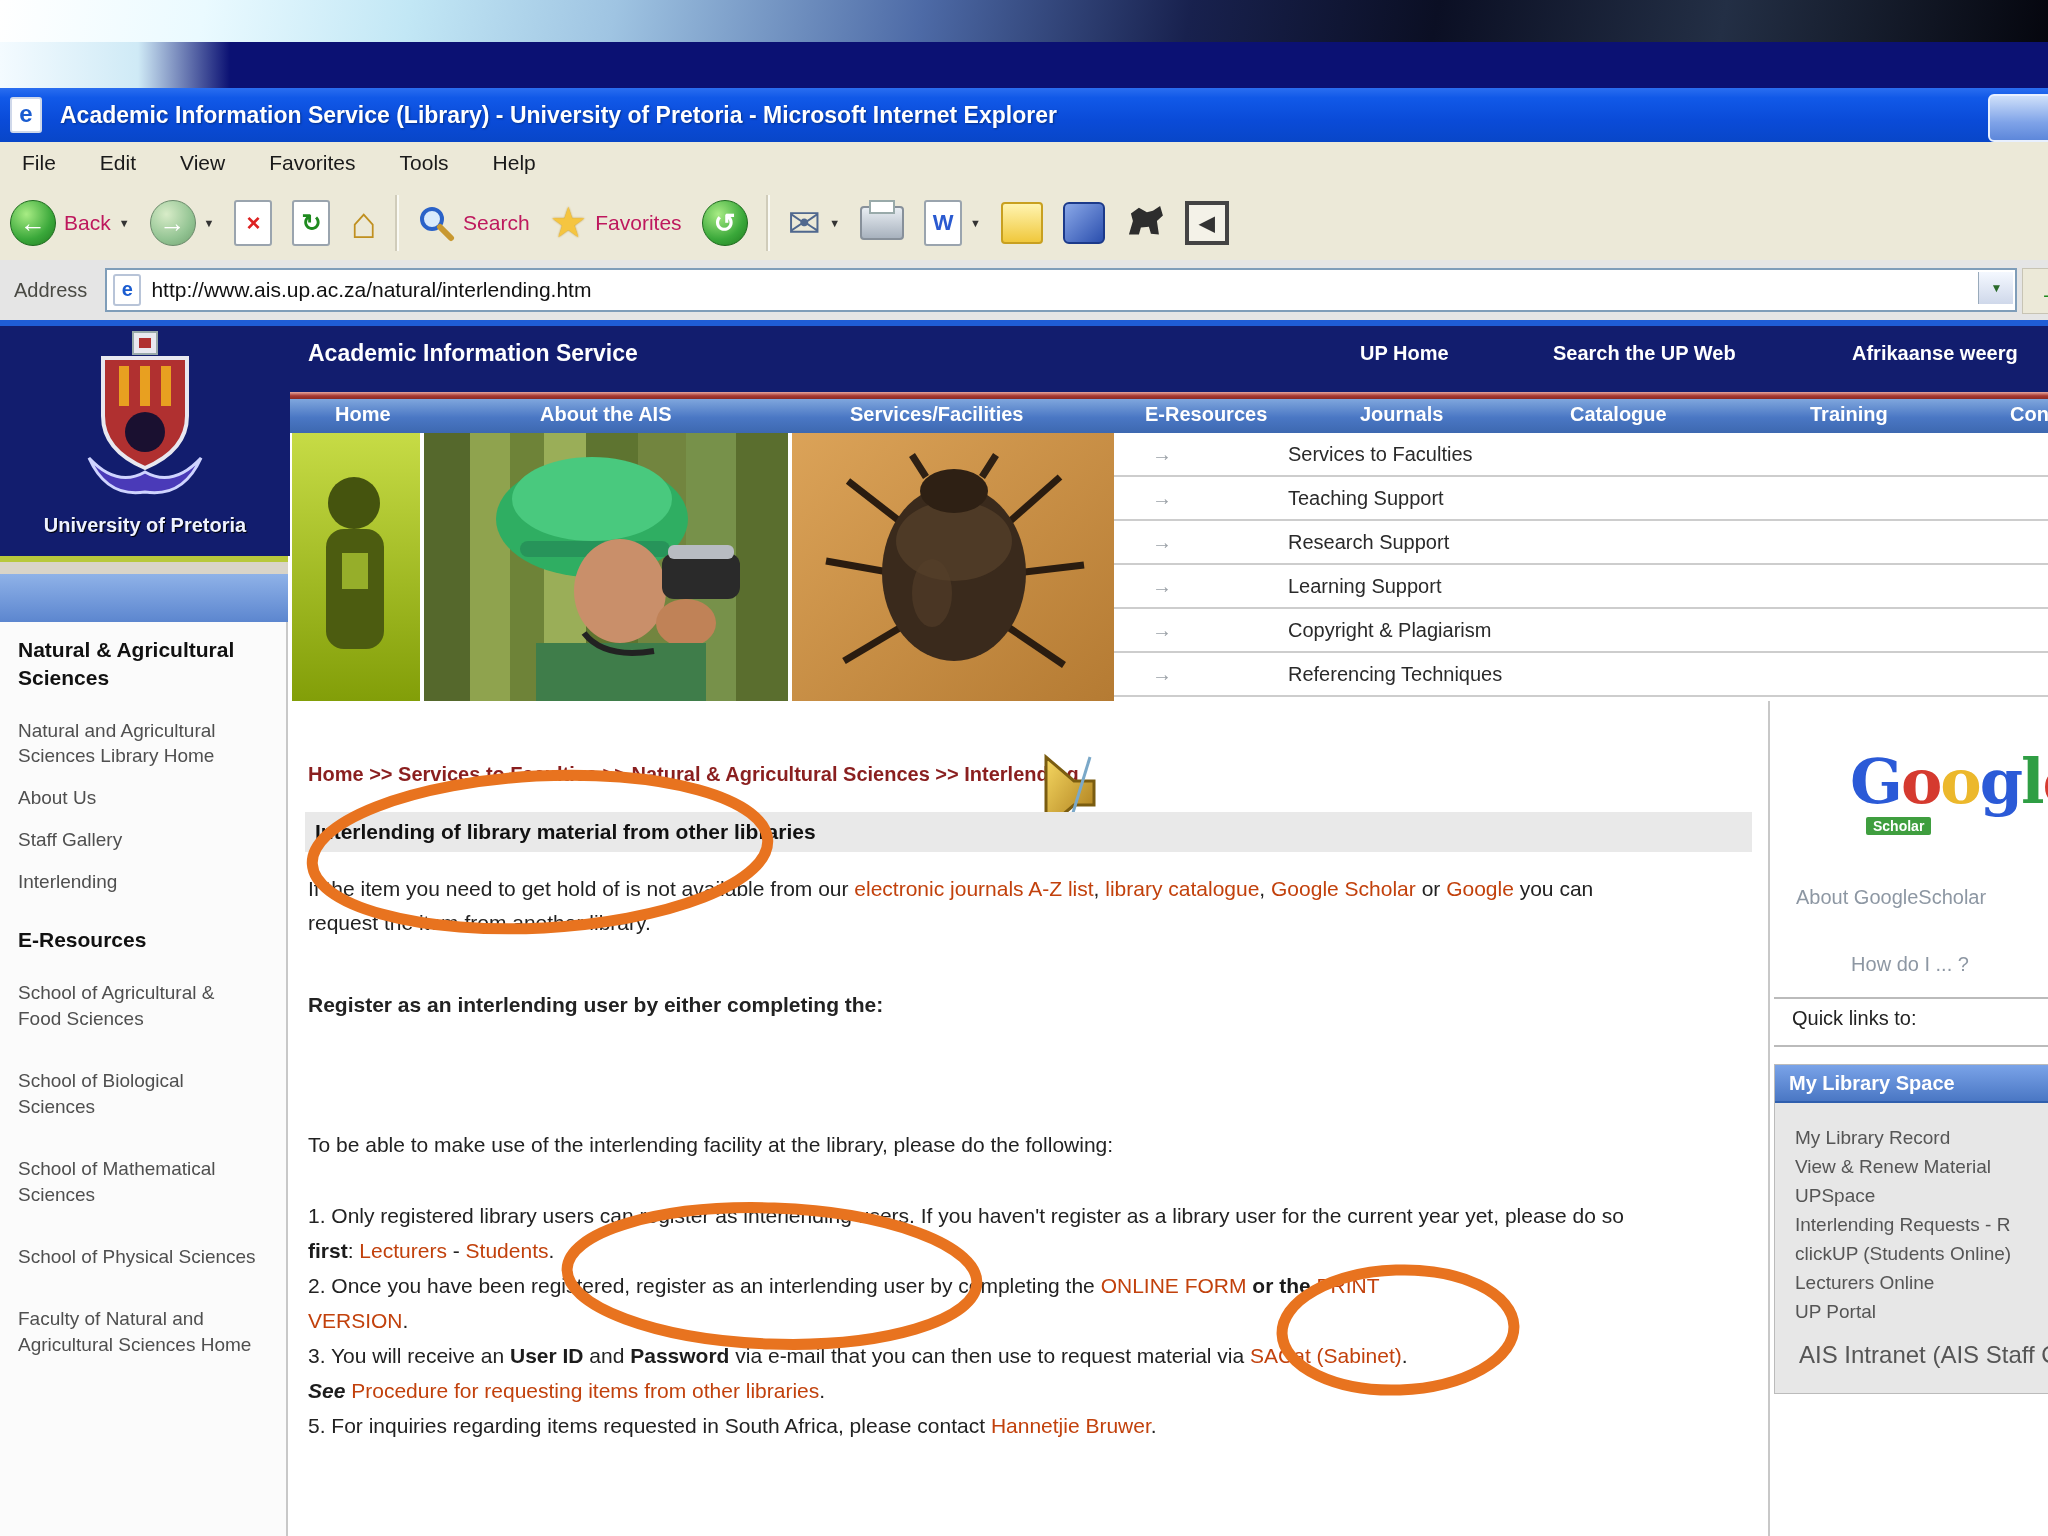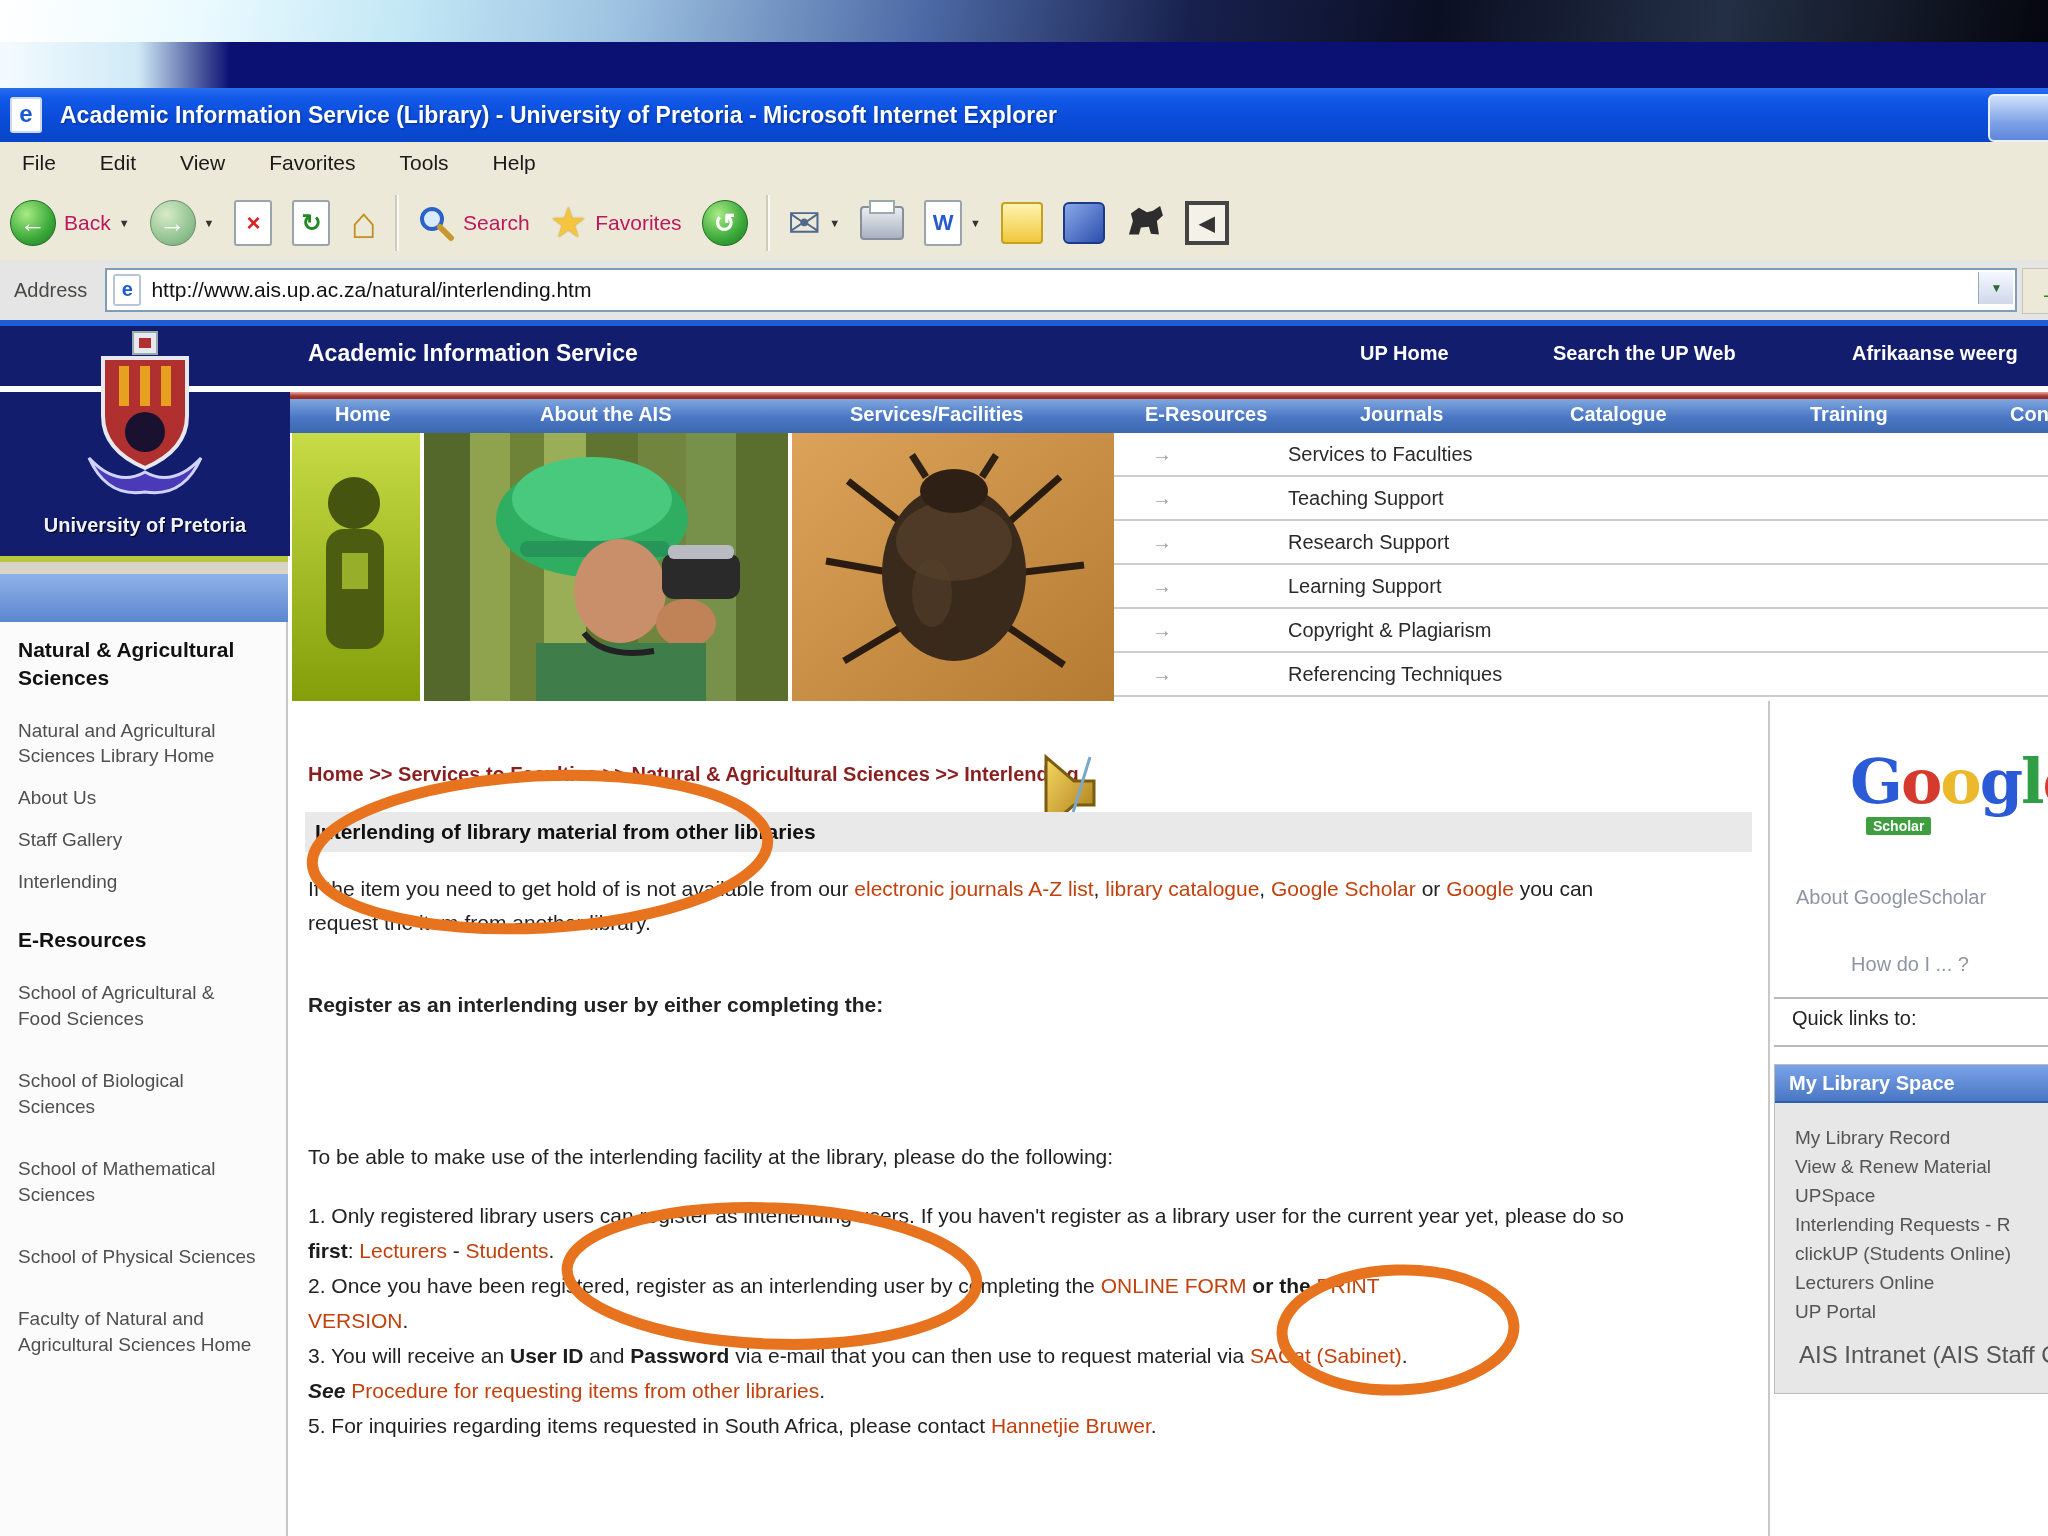--- a/index.html
+++ b/index.html
@@ -64,21 +64,21 @@
   .addr-ico{width:24px;height:28px;margin-left:6px;background:#fff;border:2px solid #b8c4d8;border-radius:3px;
     color:#1a5cd0;font-weight:bold;font-size:20px;line-height:26px;text-align:center;}
   .addr-text{font-size:21px;color:#111;margin-left:10px;white-space:nowrap;}
   .addr-drop{position:absolute;right:2px;top:2px;width:34px;height:32px;background:linear-gradient(#f4f8ff,#cfd8ea);
     border-left:1px solid #9ab;display:flex;align-items:center;justify-content:center;font-size:12px;color:#2a6a2a;}
   .go-btn{position:absolute;left:2022px;top:268px;width:60px;height:44px;background:#ece9d8;border:1px solid #c8c4b4;
     display:flex;align-items:center;justify-content:center;color:#1f8a1f;font-weight:bold;font-size:30px;}
   .win-topline{position:absolute;left:0;top:320px;width:2048px;height:6px;background:#1f5dd6;}
 
   
-  .banner{position:absolute;left:0;top:326px;width:2048px;height:60px;background:#121d6e;}
+  .banner{position:absolute;left:0;top:326px;width:2048px;height:72px;background:#121d6e;}
   .banner-title{position:absolute;left:308px;top:14px;color:#fff;font-weight:bold;font-size:23px;}
   .banner-link{position:absolute;top:16px;color:#fff;font-weight:bold;font-size:20px;white-space:nowrap;}
   .banner-link:nth-of-type(2){left:1360px;}
   .banner-link:nth-of-type(3){left:1553px;}
   .banner-link:nth-of-type(4){left:1852px;}
   .redline{position:absolute;left:288px;top:392px;width:1760px;height:7px;
     background:linear-gradient(#e8a8a0,#a83a32 55%,#8a2a24);}
 
   
   .navbar{position:absolute;left:288px;top:399px;width:1760px;height:34px;
@@ -125,21 +125,21 @@
   
   .main{position:absolute;left:290px;top:701px;width:1478px;height:835px;background:#fff;}
   .breadcrumb{position:absolute;left:18px;top:62px;font-size:20px;white-space:nowrap;}
   .speaker{position:absolute;left:742px;top:48px;}
   .content-heading{position:absolute;left:15px;top:111px;width:1447px;height:40px;background:#e9e9e9;
     font-weight:bold;font-size:21px;color:#111;line-height:40px;padding-left:10px;box-sizing:border-box;}
   .para{position:absolute;left:18px;width:1335px;font-size:21px;line-height:34px;color:#222;}
   .p-intro{top:171px;}
   .p-register{top:287px;font-weight:bold;}
   .p-online{top:357px;text-align:center;width:1335px;}
-  .p-todo{top:439px;}
+  .p-todo{top:427px;}
   .p-list{top:497px;line-height:35px;}
   .seg-l{color:#c2410c;}
   .seg-b{font-weight:bold;color:#1c1c1c;}
   .seg-bi{font-weight:bold;font-style:italic;color:#1c1c1c;}
   .seg-bc{color:#8a1f1f;font-weight:bold;}
   .seg-bcsep{color:#8a1f1f;font-weight:bold;}
 
   
   .rightcol{position:absolute;left:1768px;top:701px;width:280px;height:835px;background:#fff;border-left:2px solid #c8c8c8;}
   .google-logo{position:absolute;left:80px;top:44px;font-family:"DejaVu Serif", serif;font-weight:bold;font-size:62px;

